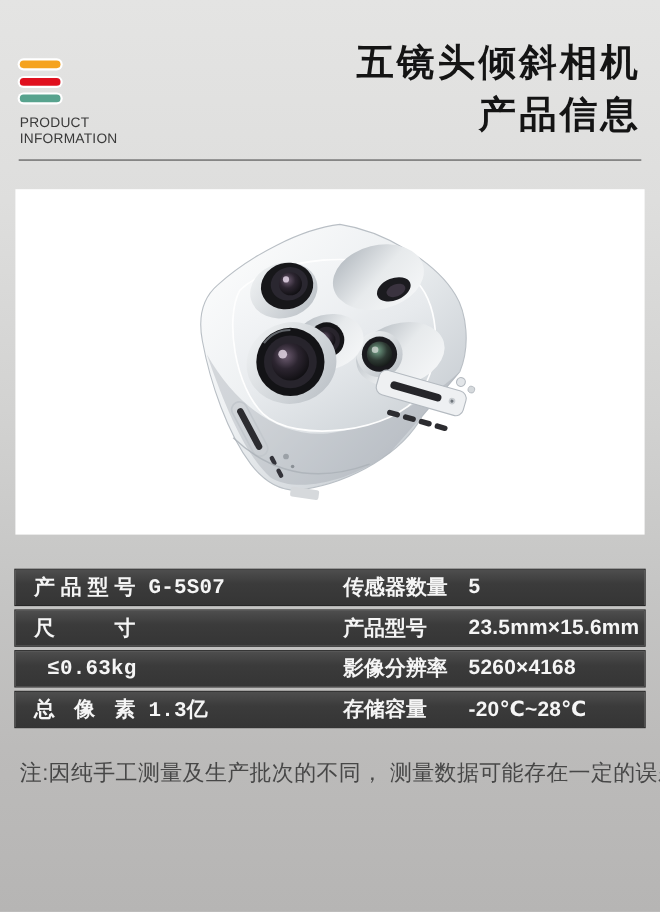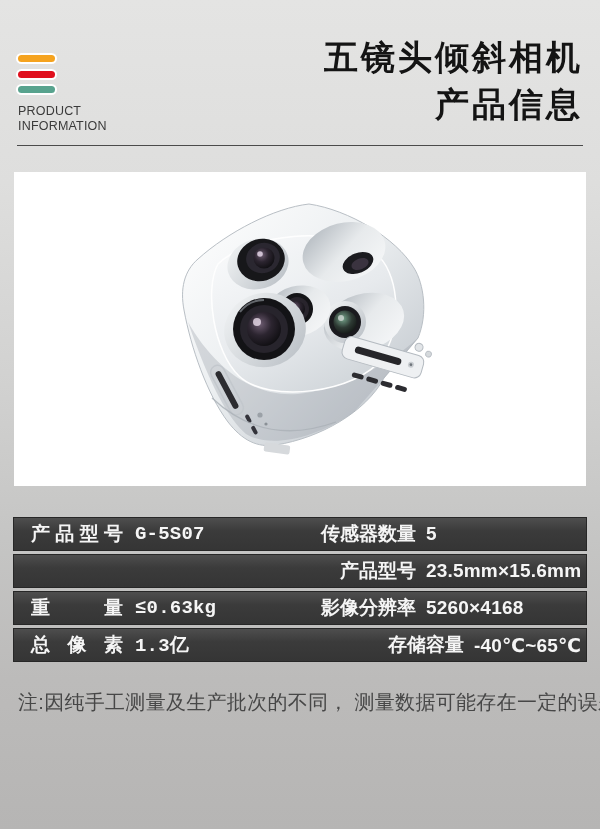--- a/index.html
+++ b/index.html
@@ -29,26 +29,26 @@
   
   .spec-table{margin:31px 13px 0 13px;}
   .spec-row{
     display:flex;align-items:center;
     height:34px;margin-bottom:3px;
     box-sizing:border-box;
     background:linear-gradient(180deg,#4e4e4e 0%,#3b3b3b 40%,#353535 100%);
     border:1px solid #272727;
     color:#f5f5f5;font-size:19px;font-weight:bold;
   }
-  .spec-row:last-child{margin-bottom:0;gap:48px;}
+  .spec-row:last-child{margin-bottom:0;}
   .cell-left{flex:0 0 298px;display:flex;align-items:center;padding-left:17px;box-sizing:border-box;font-family:Liberation Mono, monospace;}
   .cell-right{flex:1;display:flex;align-items:center;}
   .spec-label-left{display:inline-block;width:92px;text-align:justify;text-align-last:justify;white-space:nowrap;}
   .spec-value-left{margin-left:12px;white-space:nowrap;letter-spacing:.2px;}
-  .spec-label-right{display:inline-block;min-width:104px;white-space:nowrap;text-align:right;}
+  .spec-label-right{display:inline-block;min-width:104px;white-space:nowrap;}
   .spec-value-right{margin-left:10px;white-space:nowrap;letter-spacing:.2px;}
   
   .note{margin:27px 14px 0 18px;font-size:20px;color:#474747;font-weight:500;letter-spacing:.3px;white-space:nowrap;}
 </style>
 </head>
 <body>
 
 <div class="page">
 
   <div class="header">
@@ -173,43 +173,43 @@
         <span class="spec-label-left">产品型号</span>
         <span class="spec-value-left">G-5S07</span>
       </div>
       <div class="cell-right">
         <span class="spec-label-right">传感器数量</span>
         <span class="spec-value-right">5</span>
       </div>
     </div>
     <div class="spec-row">
       <div class="cell-left">
+        <span class="spec-label-left">尺　 寸</span>
       </div>
       <div class="cell-right">
         <span class="spec-label-right">产品型号</span>
         <span class="spec-value-right">23.5mm×15.6mm</span>
       </div>
     </div>
     <div class="spec-row">
       <div class="cell-left">
-        <span class="spec-label-left">重　 量</span>
         <span class="spec-value-left">≤0.63kg</span>
       </div>
       <div class="cell-right">
         <span class="spec-label-right">影像分辨率</span>
         <span class="spec-value-right">5260×4168</span>
       </div>
     </div>
     <div class="spec-row">
       <div class="cell-left">
         <span class="spec-label-left">总 像 素</span>
         <span class="spec-value-left">1.3亿</span>
       </div>
       <div class="cell-right">
         <span class="spec-label-right">存储容量</span>
-        <span class="spec-value-right">-40℃~65℃</span>
+        <span class="spec-value-right">-20℃~28℃</span>
       </div>
     </div>
   </div>
 
   <div class="note">注:因纯手工测量及生产批次的不同， 测量数据可能存在一定的误差</div>
 
 </div>
 
 </body></html>

